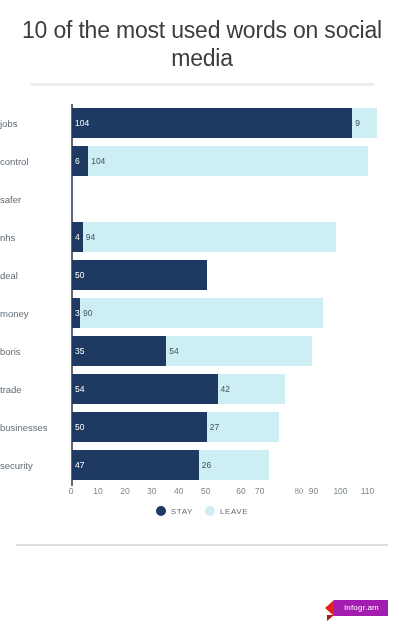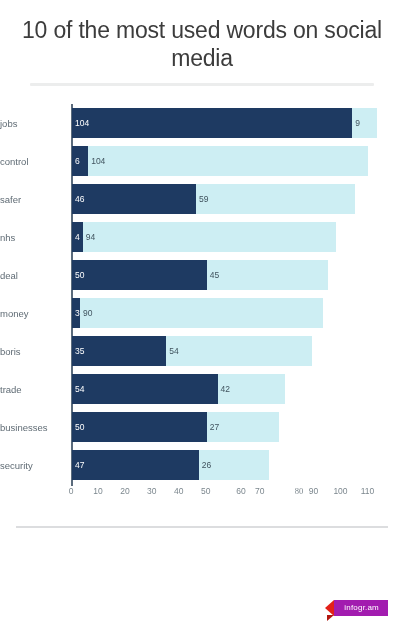--- a/index.html
+++ b/index.html
@@ -233,48 +233,37 @@
             <div class="seg stay" style="width: 16.1695px;">
               <span class="seg-val">6</span>
             </div>
             <div class="seg leave" style="width: 280.271px;">
               <span class="seg-val">104</span>
             </div>
           </div>
         </div>
         <div class="row">
           <div class="cat-label">safer</div>
-          <div class="bars">
-            <div class="seg stay" style="width: 123.966px;">
-              <span class="seg-val">46</span>
-            </div>
-            <div class="seg leave" style="width: 159px;">
-              <span class="seg-val">59</span>
-            </div>
-          </div>
         </div>
         <div class="row">
           <div class="cat-label">nhs</div>
           <div class="bars">
             <div class="seg stay" style="width: 10.7797px;">
               <span class="seg-val">4</span>
             </div>
             <div class="seg leave" style="width: 253.322px;">
               <span class="seg-val">94</span>
             </div>
           </div>
         </div>
         <div class="row">
           <div class="cat-label">deal</div>
           <div class="bars">
             <div class="seg stay" style="width: 134.746px;">
               <span class="seg-val">50</span>
-            </div>
-            <div class="seg leave" style="width: 121.271px;">
-              <span class="seg-val">45</span>
             </div>
           </div>
         </div>
         <div class="row">
           <div class="cat-label">money</div>
           <div class="bars">
             <div class="seg stay" style="width: 8.08475px;">
               <span class="seg-val">3</span>
             </div>
             <div class="seg leave" style="width: 242.542px;">
@@ -336,20 +325,30 @@
         <span class="tick" style="left: 134.746px;">50</span>
         <span class="tick" style="left: 170px;">60</span>
         <span class="tick" style="left: 188.644px;">70</span>
         <span class="tick" style="left: 228px; font-family: Liberation Serif, serif;">80</span>
         <span class="tick" style="left: 242.542px;">90</span>
         <span class="tick" style="left: 269.492px;">100</span>
         <span class="tick" style="left: 296.441px;">110</span>
       </div>
   </div>
 
+  <div class="legend" id="legend">
+      <div class="legend-item">
+        <span class="legend-dot stay"></span>
+        <span class="legend-text">STAY</span>
+      </div>
+      <div class="legend-item">
+        <span class="legend-dot leave"></span>
+        <span class="legend-text">LEAVE</span>
+      </div>
+    </div>
 
   <div class="footer-rule"></div>
 
   <div class="brand-wrap">
     <span class="brand">infogr.am</span>
   </div>
 
 </div>
 
 </body></html>

